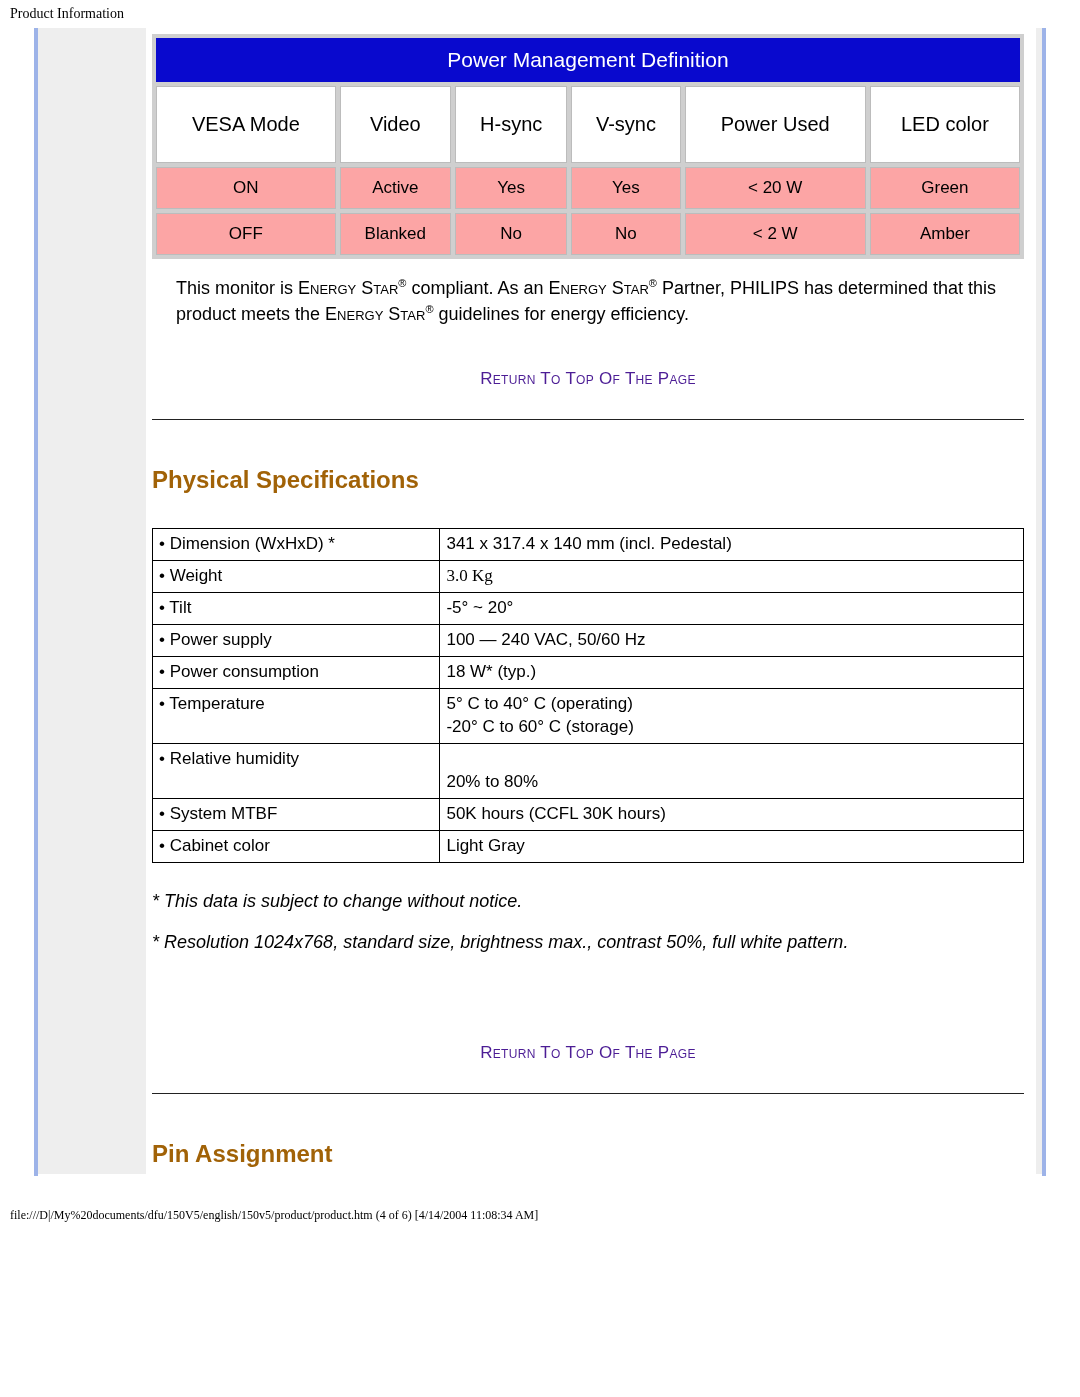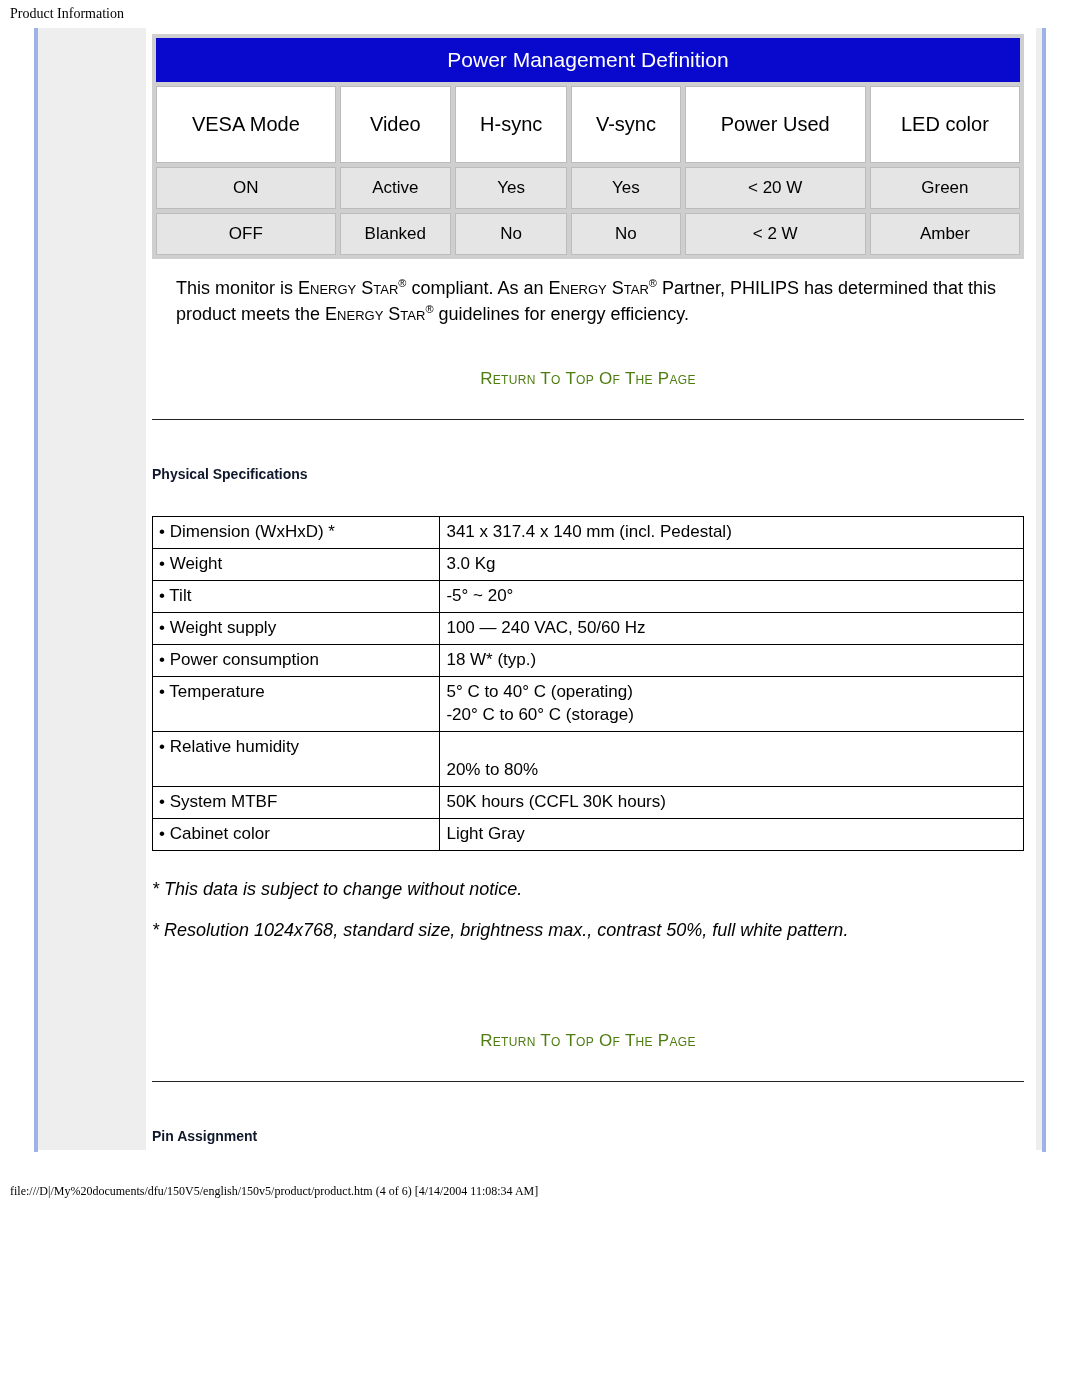--- a/index.html
+++ b/index.html
@@ -57,55 +57,55 @@
   }
   .pm-table th.pm-col {
     background: #fff;
     font-weight: normal;
     font-size: 20px;
     padding: 26px 6px;
     text-align: center;
     border: 1px solid #bcbcbc;
   }
   .pm-table td {
-    background: #e5e5e5;
+    background: #fca5a5;
     font-size: 17px;
     padding: 10px 6px;
     text-align: center;
     border: 1px solid #bcbcbc;
   }
 
   .compliance {
     font-size: 18px;
     line-height: 1.45;
     margin: 16px 24px 10px 24px;
   }
   .smallcaps { font-variant: small-caps; }
   sup { font-size: 11px; vertical-align: super; }
 
   .return-link {
     display: block;
     text-align: center;
-    color: #4d7c0f;
+    color: #4c1d95;
     font-size: 17px;
     font-variant: small-caps;
     letter-spacing: 0.3px;
     margin: 42px 0 30px 0;
     text-decoration: none;
   }
   hr.sep {
     border: none;
     border-top: 1px solid #222;
     margin: 6px 0 46px 0;
   }
 
   .section-heading {
-    color: #0f172a;
+    color: #a16207;
     font-weight: bold;
-    font-size: 14px;
+    font-size: 24px;
     margin: 0 0 34px 0;
   }
 
   
   .spec-table {
     border-collapse: collapse;
     width: 100%;
     font-size: 17px;
   }
   .spec-table td {
@@ -182,28 +182,28 @@
       <div class="section-heading">Physical Specifications</div>
 
       <table class="spec-table">
         <tbody id="spec-body">
             <tr>
               <td class="label">• Dimension (WxHxD) *</td>
               <td style="white-space: pre-line;">341 x 317.4 x 140 mm (incl. Pedestal)</td>
             </tr>
             <tr>
               <td class="label">• Weight</td>
-              <td style="white-space: pre-line;">3.0 Kg</td>
+              <td style="white-space: pre-line; font-family: Liberation Serif, serif;">3.0 Kg</td>
             </tr>
             <tr>
               <td class="label">• Tilt</td>
               <td style="white-space: pre-line;">-5° ~ 20°</td>
             </tr>
             <tr>
-              <td class="label">• Weight supply</td>
+              <td class="label">• Power supply</td>
               <td style="white-space: pre-line;">100 — 240 VAC, 50/60 Hz</td>
             </tr>
             <tr>
               <td class="label">• Power consumption</td>
               <td style="white-space: pre-line;">18 W* (typ.)</td>
             </tr>
             <tr>
               <td class="label">• Temperature</td>
               <td style="white-space: pre-line;">5° C to 40° C (operating)
 -20° C to 60° C (storage)</td>

